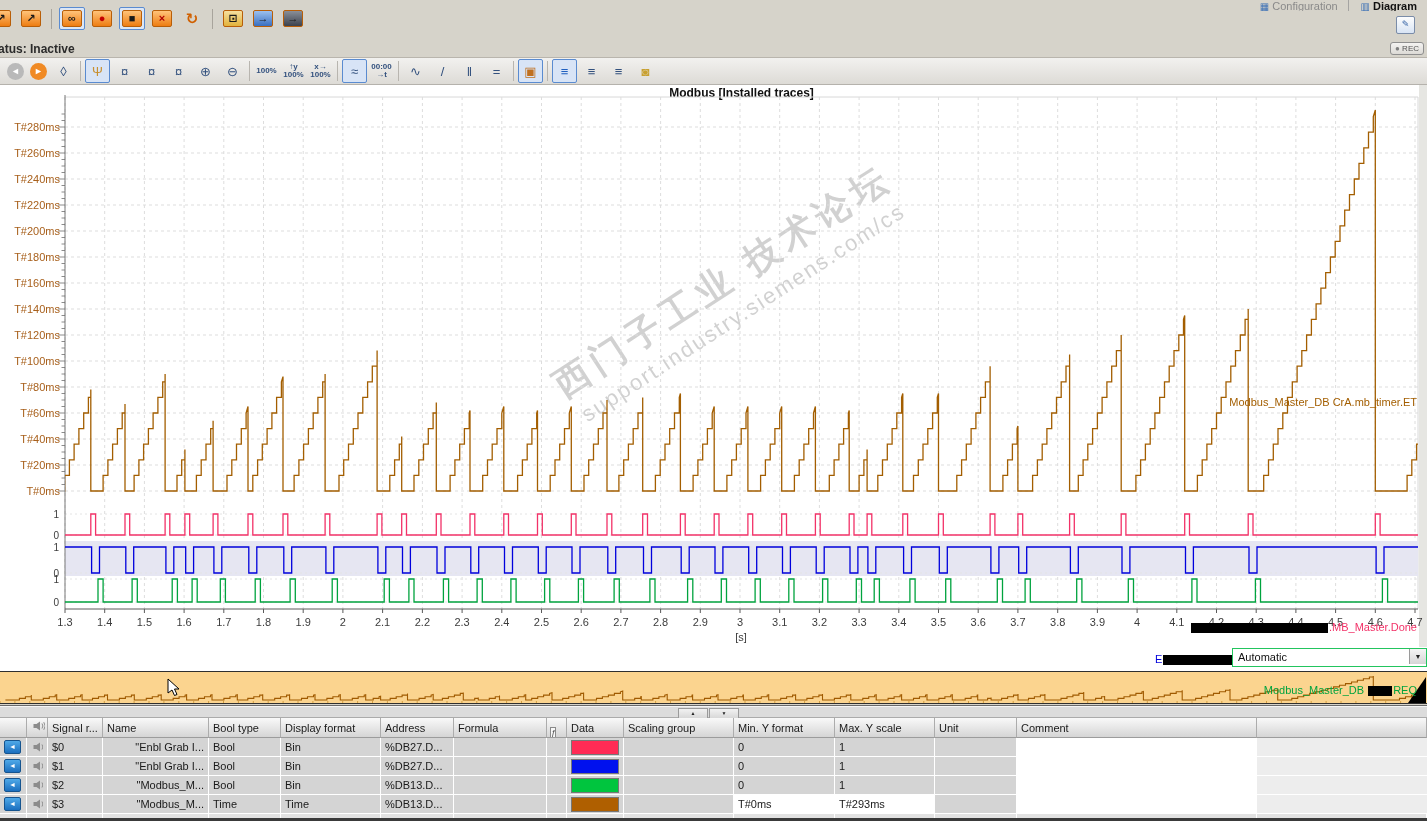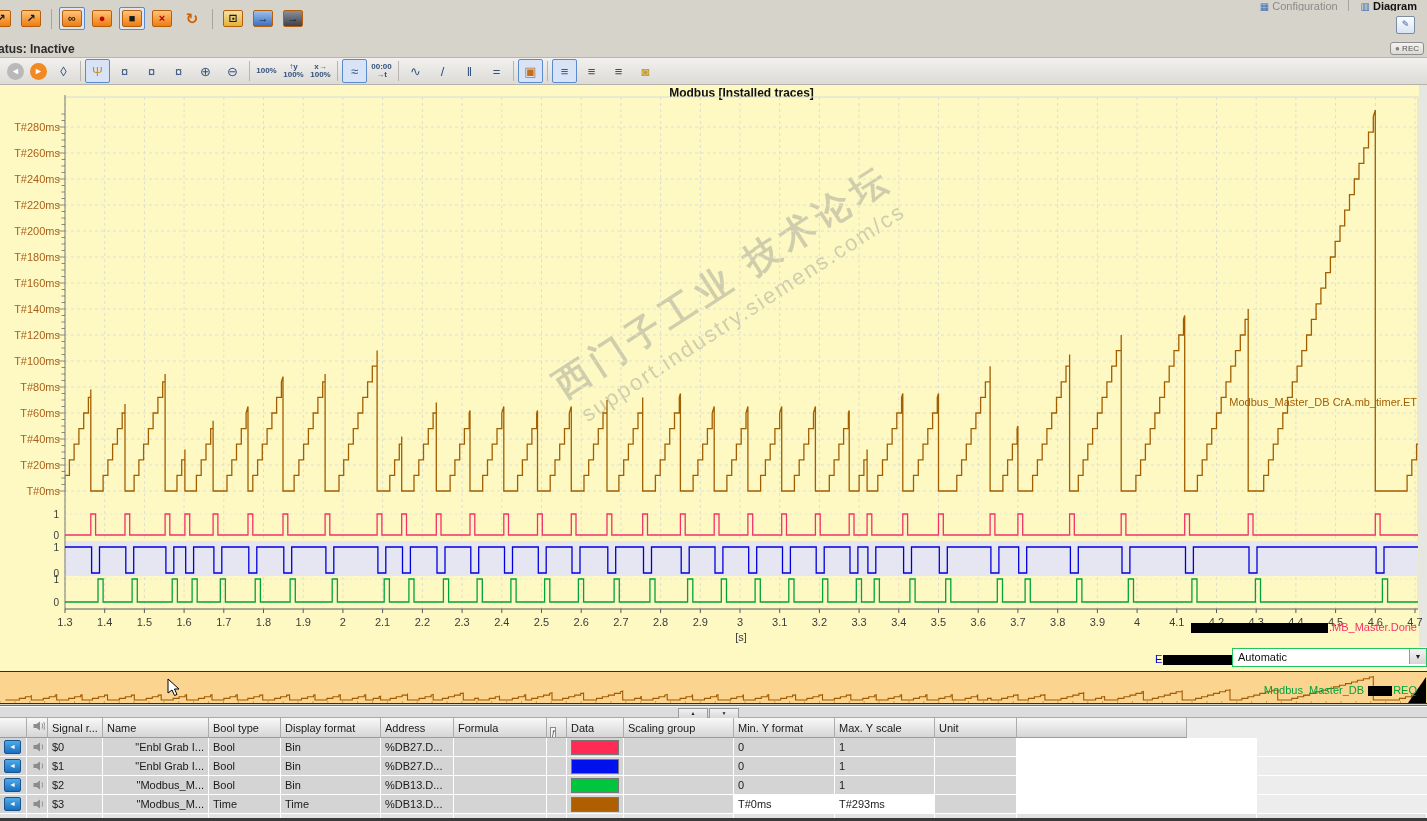--- a/index.html
+++ b/index.html
@@ -24,21 +24,21 @@
   #rec-badge{position:absolute;right:3px;top:2px;font-size:8px;color:#555;border:1px solid #8F8F8F;border-radius:3px;background:linear-gradient(#F4F3F1,#DCDAD6);padding:1px 4px;}
   #rec-badge .dot{color:#7F7F7F;font-size:8px;}
   
   #chart-toolbar{position:absolute;left:0;top:58px;width:1427px;height:27px;background:linear-gradient(#F2F1EF,#DDDBD6);border-bottom:1px solid #B5B2AC;display:flex;align-items:center;padding-left:4px;box-sizing:border-box;}
   .cico{width:23px;height:22px;margin:0 1px;border:1px solid transparent;border-radius:2px;display:flex;align-items:center;justify-content:center;font-size:13px;color:#33517E;}
   .cico.sel{border:1px solid #5A8BD0;background:#D8E4F6;}
   .cico .small{font-size:8px;font-weight:bold;line-height:1;text-align:center;}
   .csep{width:1px;height:20px;background:#B8B5AF;margin:0 3px;}
   .circ{border-radius:50%;width:17px;height:17px;color:#fff;font-size:9px;display:flex;align-items:center;justify-content:center;margin:0 3px;}
   
-  #chart-region{position:absolute;left:0;top:85px;width:1427px;height:586px;background:#fef9c3;}
+  #chart-region{position:absolute;left:0;top:85px;width:1427px;height:586px;background:#ffffff;}
   #chart-title{position:absolute;left:65px;top:1px;width:1353px;text-align:center;font-size:12px;font-weight:bold;color:#111;}
   #watermark{position:absolute;left:400px;top:170px;width:660px;transform:rotate(-33deg);text-align:center;color:rgba(140,140,140,0.40);pointer-events:none;z-index:1;}
   #watermark .wm1{font-size:36px;font-weight:bold;letter-spacing:6px;}
   #watermark .wm2{font-size:22px;letter-spacing:2px;}
   #svg-main{position:absolute;left:0;top:0;z-index:2;}
   .sig-label{position:absolute;right:10px;z-index:3;font-size:11px;white-space:nowrap;}
   .redact{display:inline-block;background:#000;height:10px;vertical-align:middle;margin:0 1px;}
   #scale-select{position:absolute;left:1232px;top:563px;width:193px;height:17px;background:#fff;border:1px solid #22c55e;z-index:4;font-size:11px;color:#111;}
   #scale-select .val{position:absolute;left:5px;top:2px;}
   #scale-select .dd{position:absolute;right:0;top:0;width:16px;height:15px;background:linear-gradient(#F5F5F5,#D6D6D6);border-left:1px solid #9A9A9A;font-size:7px;text-align:center;line-height:15px;color:#222;}
@@ -527,20 +527,21 @@
         <div class="hcell" style="width: 72px; flex: 0 0 72px;">Bool type</div>
         <div class="hcell" style="width: 100px; flex: 0 0 100px;">Display format</div>
         <div class="hcell" style="width: 73px; flex: 0 0 73px;">Address</div>
         <div class="hcell" style="width: 93px; flex: 0 0 93px;">Formula</div>
         <div class="hcell" style="width: 20px; flex: 0 0 20px; padding: 3px 3px 0px;"><span class="foicon">ƒ</span></div>
         <div class="hcell" style="width: 57px; flex: 0 0 57px;">Data</div>
         <div class="hcell" style="width: 110px; flex: 0 0 110px;">Scaling group</div>
         <div class="hcell" style="width: 101px; flex: 0 0 101px;">Min. Y format</div>
         <div class="hcell" style="width: 100px; flex: 0 0 100px;">Max. Y scale</div>
         <div class="hcell" style="width: 82px; flex: 0 0 82px;">Unit</div>
+        <div class="hcell" style="width: 240px; flex: 0 0 240px;">Comment</div>
         <div class="hcell" style="width: 170px; flex: 0 0 170px;"></div>
       </div>
       <div class="trow">
         <div class="cell" style="width: 27px; flex: 0 0 27px;">
           <div class="sigicon">◄</div>
         </div>
         <div class="cell" style="width: 21px; flex: 0 0 21px;">
           <svg width="14" height="12">
             <polygon points="9,1.5 9,10.5 5.5,8 2.5,8 2.5,4 5.5,4" fill="#8C8C8C"></polygon>
             <path d="M11,3.5 q1.8,2.5 0,5 M12.8,2.2 q2.8,3.8 0,7.6" stroke="#8C8C8C" fill="none" stroke-width="1"></path>

